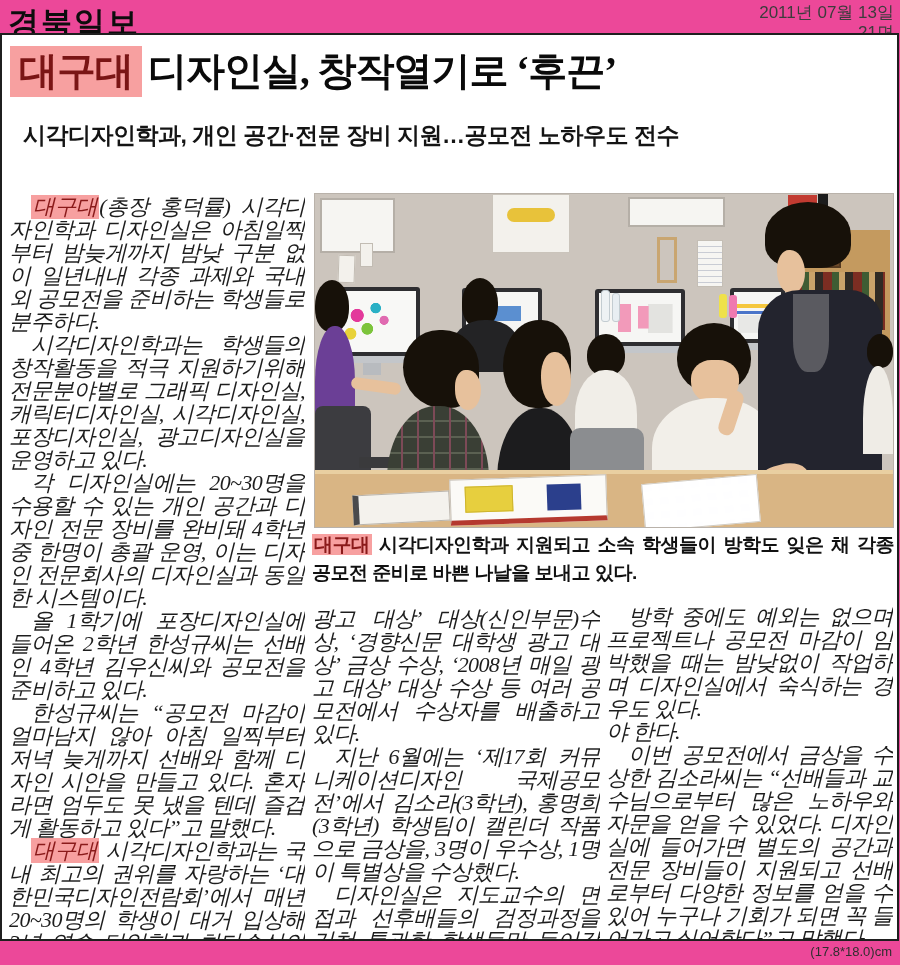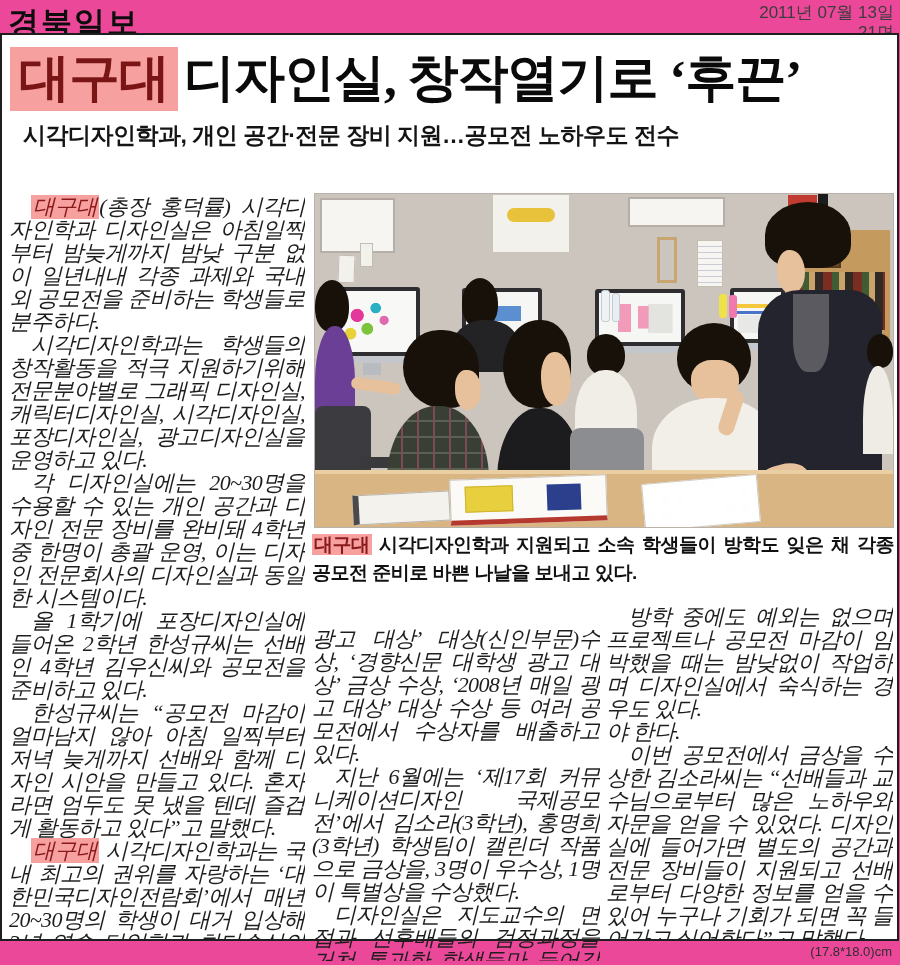--- a/index.html
+++ b/index.html
@@ -17,38 +17,38 @@
     position:absolute; right:6px; top:3px; text-align:right;
     font-family:"Liberation Sans", sans-serif; font-size:17px; line-height:20px; color:#3c3c3c;
   }
   
   .article-box {
     position:absolute; left:0; top:33px; width:899px; height:908px;
     border:2px solid #1f1f1f; background:#fff;
   }
   .headline {
     position:absolute; left:10px; top:44px; width:880px;
-    font-size:51px; font-weight:bold; letter-spacing:-1px; color:#0a0a0a;
+    font-size:39px; font-weight:bold; letter-spacing:-1px; color:#0a0a0a;
     font-family:"Liberation Serif", serif; white-space:nowrap;
   }
   .headline .hl-big {
     background:#f7a0a0; color:#7a1515; padding:3px 9px 5px 9px; margin-right:6px;
   }
   .subheadline {
     position:absolute; left:23px; top:120px; width:880px;
     font-family:"Liberation Sans", sans-serif; font-weight:bold;
     font-size:23px; color:#141414; letter-spacing:-0.5px;
   }
   
   .col {
     position:absolute; font-size:22px; line-height:23px; text-align:justify;
     word-break:break-all; letter-spacing:-0.6px; color:#1d1d1d;font-style:italic;
   }
   #col-1 { left:9px;  top:195px; width:296px; height:744px; overflow:hidden; }
-  #col-2 { left:312px; top:627px; width:288px; height:334px; overflow:hidden; }
+  #col-2 { left:312px; top:607px; width:288px; height:334px; overflow:hidden; }
   #col-3 { left:606px; top:605px; width:287px; height:334px; overflow:hidden; }
   .para { text-indent:1em; }
   .para.cont { text-indent:0; }
   .hl { background:#f7a0a0; color:#8a1a1a; padding:0 2px; }
   
   .caption {
     position:absolute; left:312px; top:531px; width:582px;
     font-family:"Liberation Sans", sans-serif; font-weight:bold;
     font-size:19px; line-height:27.5px; color:#111; letter-spacing:-0.5px;
     text-align:justify; word-break:break-all;

